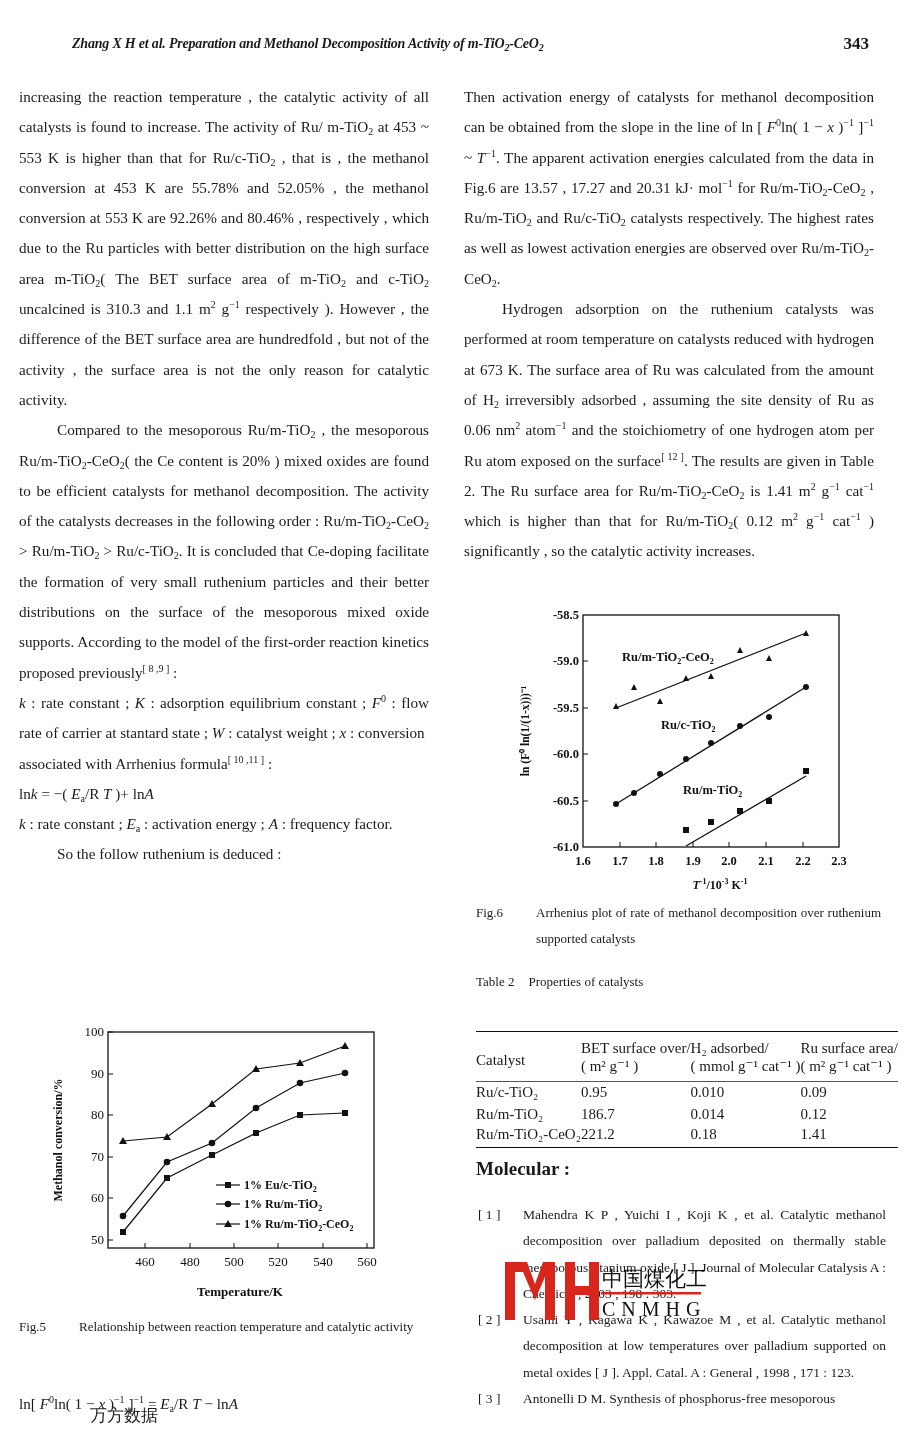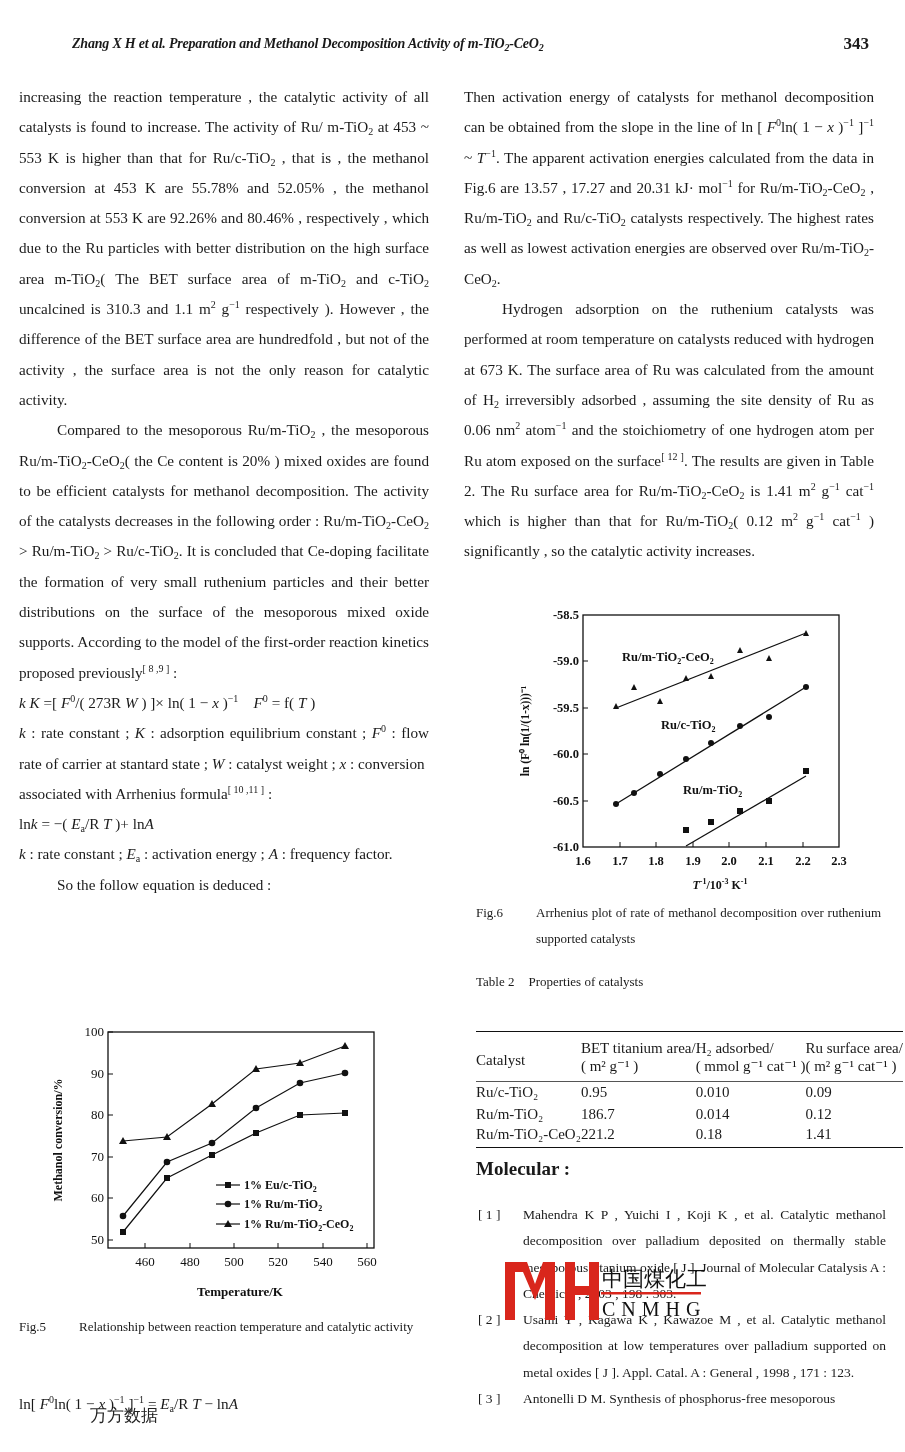--- a/index.html
+++ b/index.html
@@ -54,26 +54,25 @@
 <body>
 
 <div class="header">
   <span class="running">Zhang X H et al. Preparation and Methanol Decomposition Activity of m-TiO<sub>2</sub>-CeO<sub>2</sub></span>
   <span class="pageno">343</span>
 </div>
 
 <div class="col col-left">
   <p>increasing the reaction temperature , the catalytic activity of all catalysts is found to increase. The activity of Ru/ m-TiO<sub>2</sub> at 453 ~ 553 K is higher than that for Ru/c-TiO<sub>2</sub> , that is , the methanol conversion at 453 K are 55.78% and 52.05% , the methanol conversion at 553 K are 92.26% and 80.46% , respectively , which due to the Ru particles with better distribution on the high surface area m-TiO<sub>2</sub>( The BET surface area of m-TiO<sub>2</sub> and c-TiO<sub>2</sub> uncalcined is 310.3 and 1.1 m<sup>2</sup> g<sup>−1</sup> respectively ). However , the difference of the BET surface area are hundredfold , but not of the activity , the surface area is not the only reason for catalytic activity.</p>
   <p class="indent">Compared to the mesoporous Ru/m-TiO<sub>2</sub> , the mesoporous Ru/m-TiO<sub>2</sub>-CeO<sub>2</sub>( the Ce content is 20% ) mixed oxides are found to be efficient catalysts for methanol decomposition. The activity of the catalysts decreases in the following order : Ru/m-TiO<sub>2</sub>-CeO<sub>2</sub> &gt; Ru/m-TiO<sub>2</sub> &gt; Ru/c-TiO<sub>2</sub>. It is concluded that Ce-doping facilitate the formation of very small ruthenium particles and their better distributions on the surface of the mesoporous mixed oxide supports. According to the model of the first-order reaction kinetics proposed previously<sup>[ 8 ,9 ]</sup> :</p>
-  <p class="eq"><i>k K</i> =[ <i>F</i><sup>0</sup>/( 273R <i>W</i> ) ]× ln( 1 − <i>x</i> )<sup>−1</sup> &nbsp;&nbsp; <i>F</i><sup>0</sup> = f( <i>T</i> )</p>
   <p><i>k</i> : rate constant ; <i>K</i> : adsorption equilibrium constant ; <i>F</i><sup>0</sup> : flow rate of carrier at stantard state ; <i>W</i> : catalyst weight ; <i>x</i> : conversion</p>
   <p class="eq">associated with Arrhenius formula<sup>[ 10 ,11 ]</sup> :</p>
   <p class="eq">ln<i>k</i> = −( <i>E</i><sub>a</sub>/R <i>T</i> )+ ln<i>A</i></p>
   <p><i>k</i> : rate constant ; <i>E</i><sub>a</sub> : activation energy ; <i>A</i> : frequency factor.</p>
-  <p class="indent">So the follow equation is deduced :</p>
+  <p class="indent">So the follow ruthenium is deduced :</p>
 </div>
 
 <div class="fig5">
   <svg width="350" height="290" viewBox="0 0 350 290">
 
     <rect x="68" y="12" width="266" height="216" fill="none" stroke="#111" stroke-width="1.3"></rect>
     <g stroke="#111" stroke-width="1">
       <line x1="105" y1="228" x2="105" y2="223"></line>
         <line x1="150" y1="228" x2="150" y2="223"></line>
       <line x1="194" y1="228" x2="194" y2="223"></line>
@@ -240,21 +239,21 @@
   <span class="cap-label">Fig.6</span><span class="cap-text">Arrhenius plot of rate of methanol decomposition over ruthenium supported catalysts</span>
 </div>
 
 <div class="tbl-title">
   <span>Table 2</span><span>Properties of catalysts</span>
 </div>
 <table class="props">
   <thead>
     <tr class="h1">
       <th rowspan="2" style="border-bottom:1px solid #555;">Catalyst</th>
-      <th>BET titanium area/</th>
+      <th>BET surface over/</th>
       <th>H₂ adsorbed/</th>
       <th>Ru surface area/</th>
     </tr>
     <tr class="h2">
       <th>( m² g⁻¹ )</th>
       <th>( mmol g⁻¹ cat⁻¹ )</th>
       <th>( m² g⁻¹ cat⁻¹ )</th>
     </tr>
   </thead>
   <tbody>

